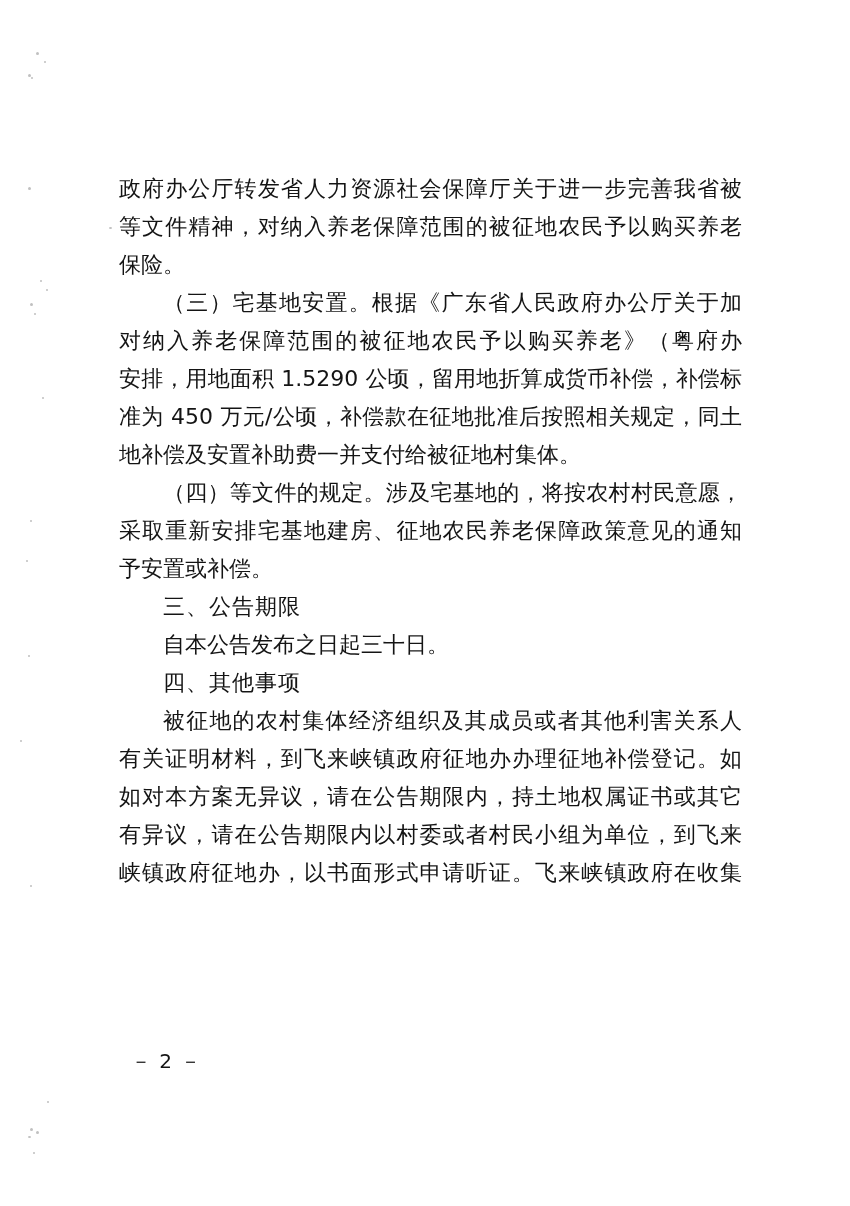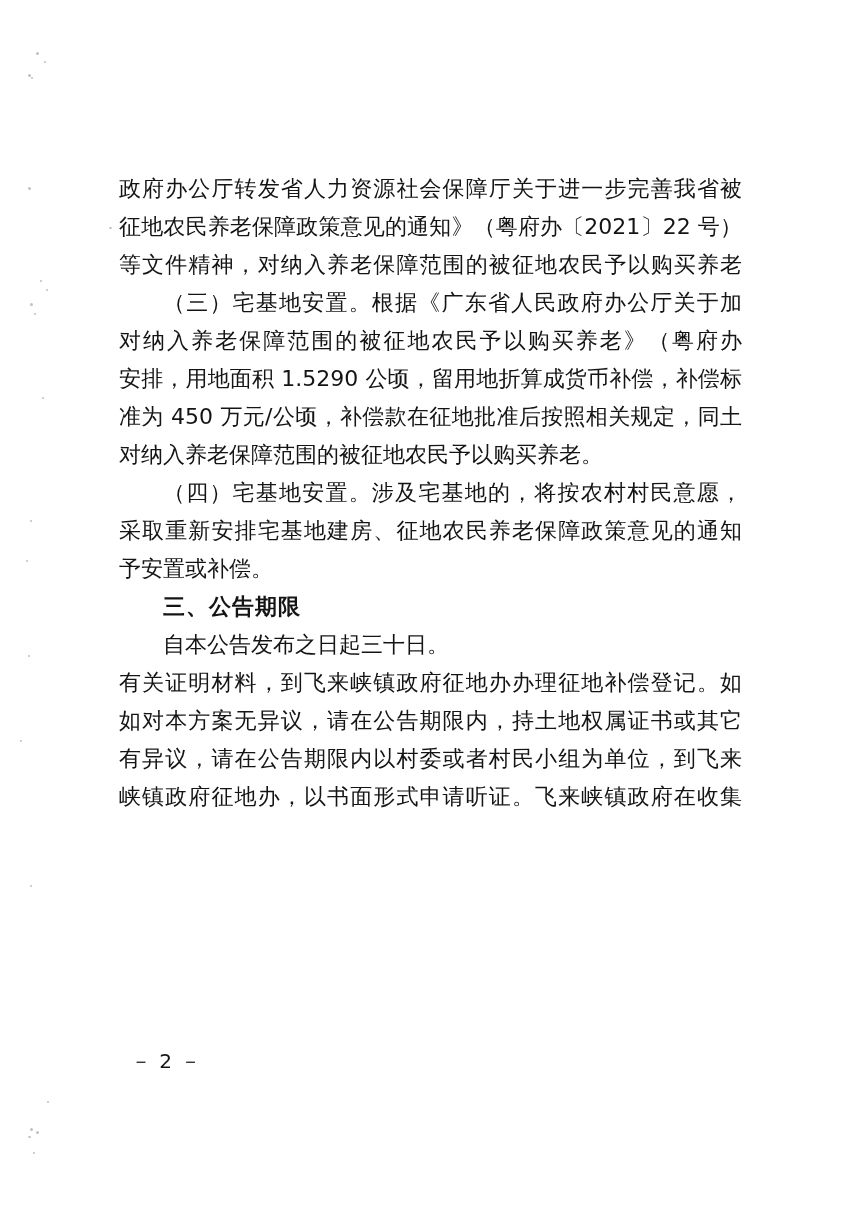--- a/index.html
+++ b/index.html
@@ -33,21 +33,21 @@
   }
   .line.stretch {
     white-space: normal;
     text-align: justify;
     text-align-last: justify;
   }
   .line.indent {
     padding-left: 44px;
   }
   .line.bold {
-    font-weight: 700;
+    font-weight: 400;
     letter-spacing: 1px;
   }
   .page-number {
     position: absolute;
     left: 131px;
     top: 1048px;
     font-size: 20px;
     letter-spacing: 1px;
     color: #141414;
     white-space: nowrap;
@@ -60,32 +60,34 @@
     opacity: 0.55;
   }
 </style>
 </head>
 <body>
 
 <div class="page">
 
   <div class="text-block">
       <div class="line stretch">政府办公厅转发省人力资源社会保障厅关于进一步完善我省被</div>
-      <div class="line stretch">征地农民养老保障政策意见的通知》（粤府办〔2021〕22 号）</div>
       <div class="line stretch">等文件精神，对纳入养老保障范围的被征地农民予以购买养老</div>
+      <div class="line">保险。</div>
       <div class="line indent stretch">（三）宅基地安置。根据《广东省人民政府办公厅关于加</div>
       <div class="line stretch">对纳入养老保障范围的被征地农民予以购买养老》（粤府办</div>
       <div class="line stretch">安排，用地面积 1.5290 公顷，留用地折算成货币补偿，补偿标</div>
       <div class="line stretch">准为 450 万元/公顷，补偿款在征地批准后按照相关规定，同土</div>
-      <div class="line">对纳入养老保障范围的被征地农民予以购买养老。</div>
-      <div class="line indent stretch">（四）宅基地安置。涉及宅基地的，将按农村村民意愿，</div>
+      <div class="line">地补偿及安置补助费一并支付给被征地村集体。</div>
+      <div class="line indent stretch">（四）等文件的规定。涉及宅基地的，将按农村村民意愿，</div>
       <div class="line stretch">采取重新安排宅基地建房、征地农民养老保障政策意见的通知</div>
       <div class="line">予安置或补偿。</div>
       <div class="line indent bold">三、公告期限</div>
       <div class="line indent">自本公告发布之日起三十日。</div>
+      <div class="line indent bold">四、其他事项</div>
+      <div class="line indent stretch">被征地的农村集体经济组织及其成员或者其他利害关系人</div>
       <div class="line stretch">有关证明材料，到飞来峡镇政府征地办办理征地补偿登记。如</div>
       <div class="line stretch">如对本方案无异议，请在公告期限内，持土地权属证书或其它</div>
       <div class="line stretch">有异议，请在公告期限内以村委或者村民小组为单位，到飞来</div>
       <div class="line stretch">峡镇政府征地办，以书面形式申请听证。飞来峡镇政府在收集</div>
     </div>
 
   <div class="page-number">－ 2 －</div>
 
   <div>
     <span class="speck" style="left:36px;top:52px;width:3px;height:3px;"></span>

